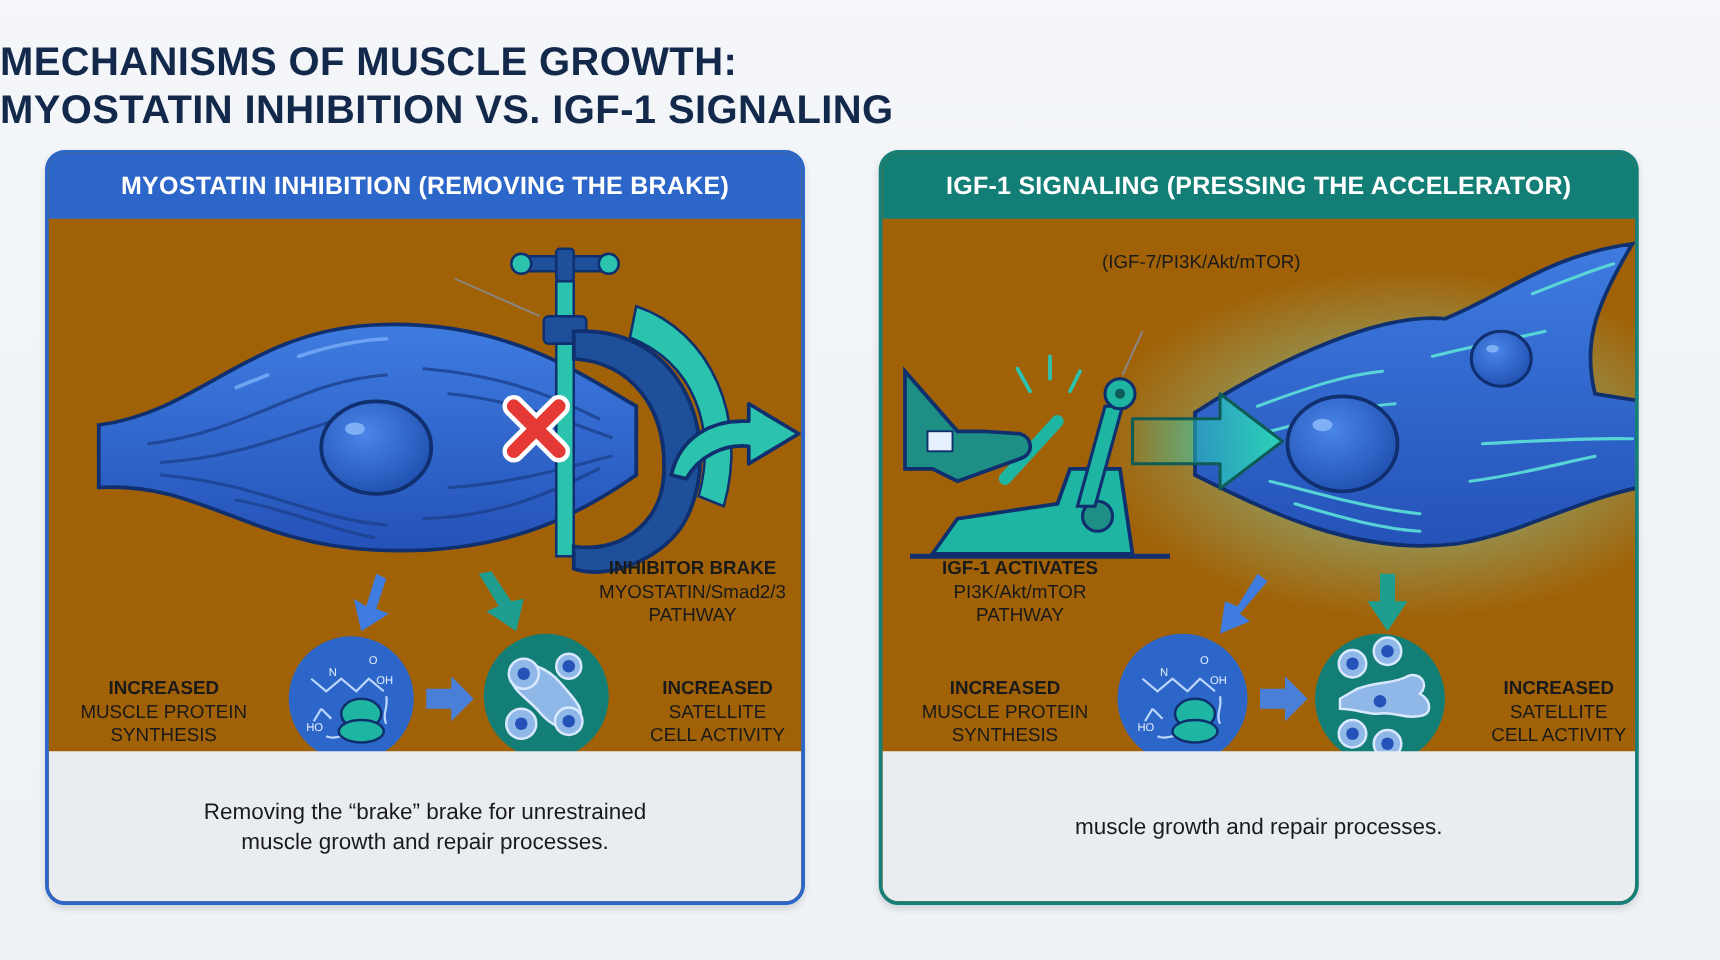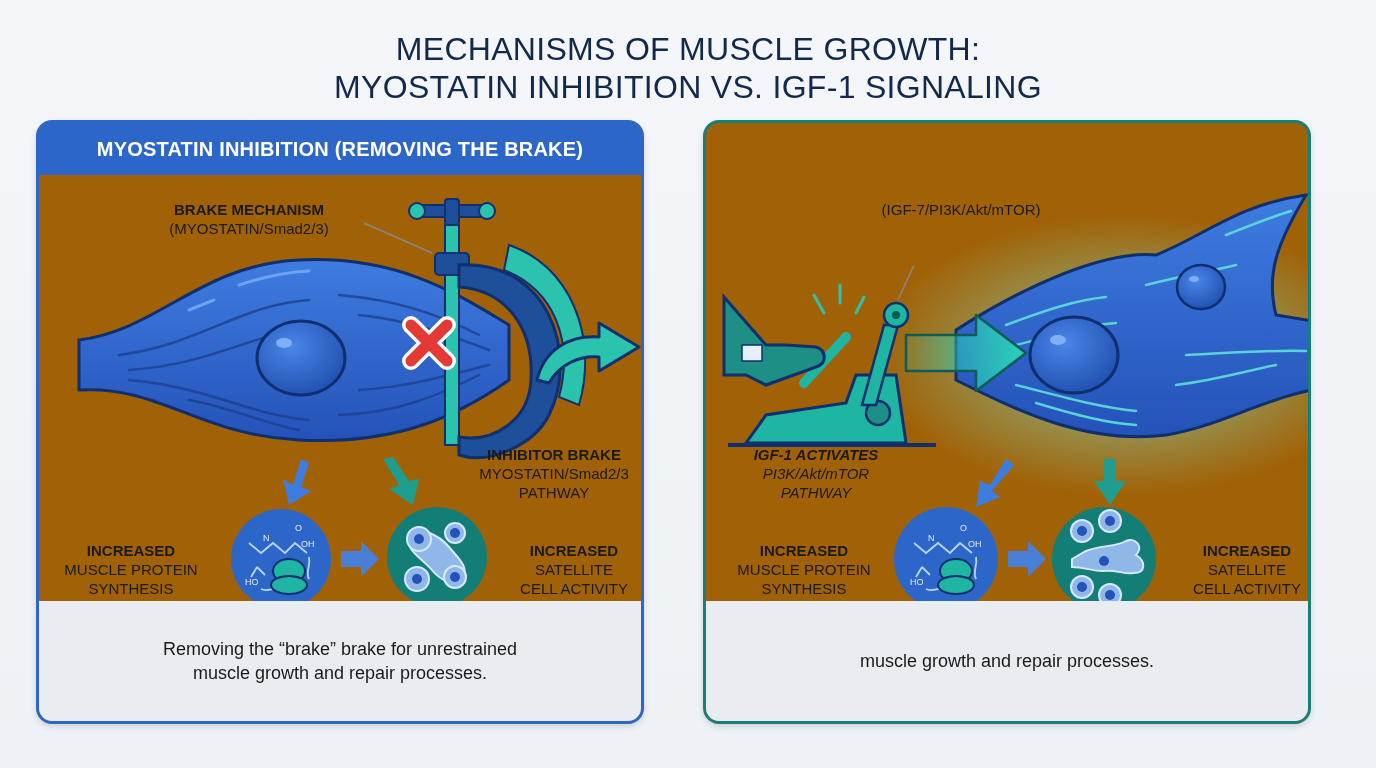--- a/index.html
+++ b/index.html
@@ -5,21 +5,21 @@
   * { box-sizing: border-box; margin: 0; padding: 0; }
   html, body { width: 1376px; height: 768px; overflow: hidden; }
   body {
     background: linear-gradient(180deg, #f4f6f9 0%, #eef1f5 100%);
     font-family: "Liberation Sans", "DejaVu Sans", sans-serif;
     color: #111;
     position: relative;
   }
   .title {
     position: absolute; left: 0; top: 30px; width: 1376px;
-    text-align: center; color: #13294b; font-weight: 400;
+    text-align: left; color: #13294b; font-weight: 700;
     font-size: 32px; line-height: 38px; letter-spacing: 0.3px;
   }
   .panel {
     position: absolute; top: 120px; height: 604px; width: 608px;
     border-radius: 16px; background: #a16207; overflow: hidden;
     box-shadow: 0 3px 6px rgba(0,0,0,0.12);
   }
   .panel.left { left: 36px; border: 3px solid #2d66c9; }
   .panel.right { left: 703px; border: 3px solid #167f78; }
   .panel-header {
@@ -137,24 +137,20 @@
         <circle cx="380" cy="364" r="5" fill="#2452b8"></circle>
       <circle cx="416" cy="358" r="10" fill="#8fb8e8" stroke="#d8e8ff" stroke-width="2"></circle>
         <circle cx="416" cy="358" r="5" fill="#2452b8"></circle>
       <circle cx="378" cy="404" r="12" fill="#8fb8e8" stroke="#d8e8ff" stroke-width="2"></circle>
         <circle cx="378" cy="404" r="5" fill="#2452b8"></circle>
       <circle cx="416" cy="402" r="11" fill="#8fb8e8" stroke="#d8e8ff" stroke-width="2"></circle>
         <circle cx="416" cy="402" r="5" fill="#2452b8"></circle>
     </g>
   </svg>
 
-  <div class="label" style="left:110px; top:77px; width:200px;">
-    <b>BRAKE MECHANISM</b>
-    <span>(MYOSTATIN/Smad2/3)</span>
-  </div>
   <div class="label" style="left:420px; top:322px; width:190px;">
     <b>INHIBITOR BRAKE</b>
     <div>MYOSTATIN/Smad2/3</div>
     <div>PATHWAY</div>
   </div>
   <div class="label" style="left:12px; top:418px; width:160px;">
     <b>INCREASED</b>
     <div>MUSCLE PROTEIN</div>
     <div>SYNTHESIS</div>
   </div>
@@ -166,20 +162,21 @@
 
   <div class="panel-footer">
     <div>
       <div>Removing the “brake” brake for unrestrained</div>
       <div>muscle growth and repair processes.</div>
     </div>
   </div>
 </div>
 
 <div class="panel right">
+  <div class="panel-header">IGF-1 SIGNALING (PRESSING THE ACCELERATOR)</div>
 
   <svg class="art" width="634" height="430" viewBox="0 0 634 430">
     <defs>
       <radialGradient id="rglow" cx="0.5" cy="0.5" r="0.5">
         <stop offset="0" stop-color="#7ff0e0" stop-opacity="0.7"></stop>
           <stop offset="1" stop-color="#7ff0e0" stop-opacity="0"></stop>
       </radialGradient>
       <linearGradient id="rmus" x1="0" y1="0" x2="0" y2="1">
         <stop offset="0" stop-color="#3f7ce0"></stop>
           <stop offset="1" stop-color="#2452b8"></stop>
@@ -273,21 +270,21 @@
         <circle cx="376" cy="412" r="5" fill="#2452b8"></circle>
       <circle cx="404" cy="420" r="11" fill="#8fb8e8" stroke="#d8e8ff" stroke-width="2"></circle>
         <circle cx="404" cy="420" r="5" fill="#2452b8"></circle>
       <circle cx="398" cy="386" r="5" fill="#2452b8"></circle>
     </g>
   </svg>
 
   <div class="label" style="left:130px; top:77px; width:250px;">
     <span>(IGF-7/PI3K/Akt/mTOR)</span>
   </div>
-  <div class="label" style="left:20px; top:322px; width:180px;font-style:italic;">
+  <div class="label" style="left:20px; top:322px; width:180px;">
     <b>IGF-1 ACTIVATES</b>
     <div>PI3K/Akt/mTOR</div>
     <div>PATHWAY</div>
   </div>
   <div class="label" style="left:18px; top:418px; width:160px;">
     <b>INCREASED</b>
     <div>MUSCLE PROTEIN</div>
     <div>SYNTHESIS</div>
   </div>
   <div class="label" style="left:466px; top:418px; width:150px;">

